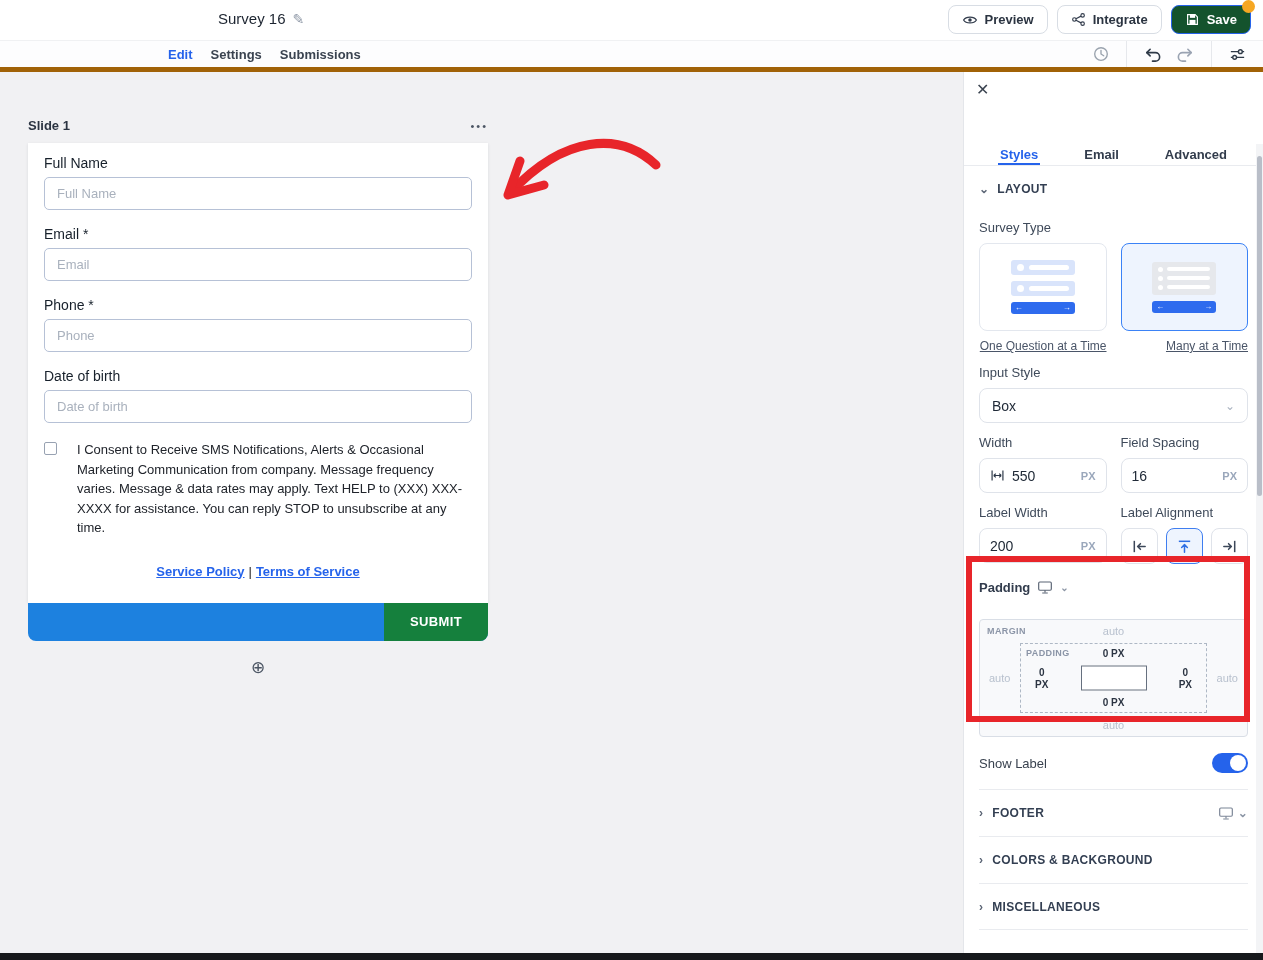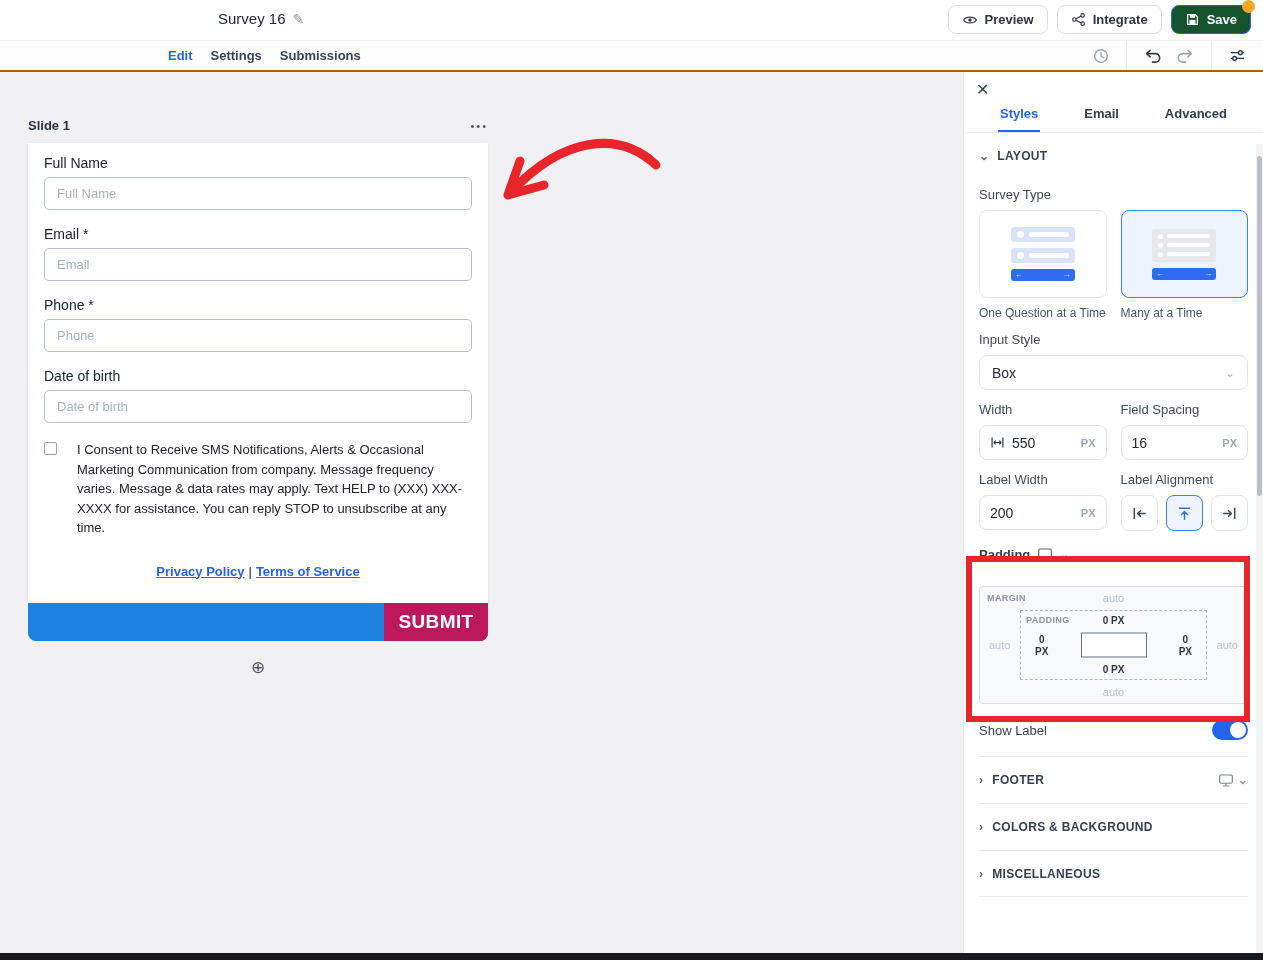--- a/index.html
+++ b/index.html
@@ -11,21 +11,21 @@
   .top-header { position:relative; height:40px; background:#fff; }
   .doc-title { position:absolute; left:218px; top:10px; font-size:15px; color:#1c2430; display:flex; align-items:center; gap:7px; }
   .pencil { color:#8a94a3; font-size:14px; }
   .hdr-actions { position:absolute; right:12px; top:5px; display:flex; gap:9px; }
   .btn { display:flex; align-items:center; gap:7px; height:29px; padding:0 13px; border:1px solid #d8dde4; border-radius:8px; background:#fff; font-size:13px; font-weight:600; color:#2b3441; cursor:pointer; }
   .btn svg { display:block; }
   .btn.primary { position:relative; background:#14532d; border-color:#2563eb; color:#fff; }
   .badge-dot { position:absolute; top:-6px; right:-5px; width:13px; height:13px; border-radius:50%; background:#f6a723; }
 
   
-  .toolbar { position:relative; height:32px; background:#fdfdfe; border-top:1px solid #f0f1f3; border-bottom:2px solid #a16207; display:flex; align-items:center; }
+  .toolbar { position:relative; height:32px; background:#fdfdfe; border-top:1px solid #f0f1f3; border-bottom:5px solid #a16207; display:flex; align-items:center; }
   .tb-tabs { display:flex; gap:18px; padding-left:168px; font-size:13px; }
   .tb-tab { color:#3a4350; font-weight:600; cursor:pointer; }
   .tb-tab.active { color:#2563eb; }
   .tb-icons { margin-left:auto; display:flex; align-items:stretch; height:100%; }
   .tb-group { display:flex; align-items:center; gap:14px; padding:0 16px; }
   .tb-sep { width:1px; background:#e6e8ec; height:100%; }
   .icon-btn { background:none; border:none; cursor:pointer; display:flex; align-items:center; }
 
   
   .main { display:flex; height:881px; }
@@ -41,51 +41,51 @@
   .f-input { width:100%; height:33px; border:1px solid #b6c1d6; border-radius:5px; padding:0 12px; font-size:13px; color:#1f2937; background:#fff; font-family:"Liberation Sans",sans-serif; }
   .f-input::placeholder { color:#a9b1bd; }
   .consent { display:flex; gap:20px; margin-top:17px; }
   .cbox { flex:0 0 auto; width:13px; height:13px; margin-top:2px; border:1.5px solid #98a2b2; border-radius:2px; background:#fff; cursor:pointer; }
   .consent-text { font-size:13px; line-height:1.5; color:#20242b; }
   .legal { text-align:center; margin:26px 0 10px; font-size:13px; }
   .legal a { color:#2563eb; font-weight:600; text-decoration:underline; cursor:pointer; }
   .legal .sep { color:#222; margin:0 4px; }
 
   .submit-bar { position:relative; height:38px; background:#1d81df; border-radius:0 0 8px 8px; }
-  .submit-btn { position:absolute; right:0; top:0; height:38px; width:104px; background:#be185d; border:none; border-radius:0 0 8px 0; color:#fff; font-size:19px; font-weight:700; letter-spacing:.4px; cursor:pointer; font-family:"Liberation Sans",sans-serif; }
+  .submit-btn { position:absolute; right:0; top:0; height:38px; width:104px; background:#15803d; border:none; border-radius:0 0 8px 0; color:#fff; font-size:13px; font-weight:700; letter-spacing:.4px; cursor:pointer; font-family:"Liberation Sans",sans-serif; }
   .add-slide { text-align:center; margin-top:16px; font-size:17px; color:#4b5563; }
   .add-slide span { cursor:pointer; }
 
   .arrow-overlay { position:absolute; left:488px; top:55px; pointer-events:none; }
 
   
   .panel { position:relative; width:300px; background:#fff; border-left:1px solid #e4e6ea; font-size:13px; }
   .panel-close { position:absolute; top:8px; left:12px; font-size:16px; color:#3a4350; background:none; border:none; cursor:pointer; }
   .panel-tabs { display:flex; justify-content:space-between; padding:28px 34px 0; border-bottom:1px solid #e9ebef; }
-  .p-tab { padding:6px 2px 9px; color:#323c4c; font-weight:600; cursor:pointer; border-bottom:2px solid transparent; }
+  .p-tab { padding:6px 2px 1px; color:#323c4c; font-weight:600; cursor:pointer; border-bottom:2px solid transparent;margin-top:41px; }
   .p-tab.active { color:#2563eb; border-bottom-color:#2563eb; }
   .panel-scroll { padding:0 15px; }
 
   .sec-head { display:flex; align-items:center; gap:8px; padding:16px 0 12px; font-size:12px; font-weight:700; letter-spacing:.3px; color:#333f52; cursor:pointer; }
   .chev { color:#5b6575; font-style:normal; }
 
   .ctl-label { font-size:13px; color:#3f4a5a; margin:12px 0 8px; }
   .type-cards { display:flex; gap:14px; }
   .type-card { width:128px; height:88px; border:1px solid #e3e7ee; border-radius:8px; background:#fff; display:flex; flex-direction:column; align-items:center; justify-content:center; gap:6px; cursor:pointer; }
   .type-card.selected { border:1.5px solid #3b82f6; background:#eef4fe; }
   .mini-row { width:64px; height:15px; background:#d9e4fb; border-radius:3px; display:flex; align-items:center; gap:5px; padding:0 6px; }
   .mini-dot { width:7px; height:7px; border-radius:50%; background:#fff; }
   .mini-bar { height:5px; flex:1; background:#fff; border-radius:3px; }
   .mini-block { width:64px; background:#e6e8ec; border-radius:3px; padding:5px 6px; display:flex; flex-direction:column; gap:4px; }
   .mini-block .mini-dot { width:5px; height:5px; }
   .mini-block .mini-bar { height:4px; }
   .mini-block .mini-row2 { display:flex; align-items:center; gap:4px; }
   .mini-pill { width:64px; height:12px; background:#2e6bee; border-radius:3px; color:#fff; font-size:8px; display:flex; align-items:center; justify-content:space-between; padding:0 4px; line-height:1; }
   .type-caption { display:flex; gap:14px; margin-top:8px; }
-  .type-caption div { width:128px; text-align:left; font-size:12px; color:#4a5568; }
+  .type-caption div { width:128px; text-align:right; font-size:12px; color:#4a5568;text-decoration:underline; }
 
   .select-box { display:flex; align-items:center; justify-content:space-between; height:35px; border:1px solid #dfe3ea; border-radius:8px; padding:0 12px; font-size:14px; color:#1f2937; cursor:pointer; background:#fff; }
   .select-box .chev-d { color:#aab3c0; font-size:12px; }
 
   .two-col { display:flex; gap:14px; }
   .col { width:128px; }
   .num-input { display:flex; align-items:center; height:35px; border:1px solid #dfe3ea; border-radius:8px; padding:0 10px; gap:7px; background:#fff; }
   .num-input .val { flex:1; font-size:14px; color:#212b38; }
   .unit { font-size:11px; font-weight:700; color:#9aa7bb; }
 
@@ -227,21 +227,21 @@
             <div class="f-label">Date of birth</div>
             <input class="f-input" placeholder="Date of birth" style="">
           </div>
 
           <div class="consent">
             <span class="cbox"></span>
             <span class="consent-text">I Consent to Receive SMS Notifications, Alerts &amp; Occasional Marketing Communication from company. Message frequency varies. Message &amp; data rates may apply. Text HELP to (XXX) XXX-XXXX for assistance. You can reply STOP to unsubscribe at any time.</span>
           </div>
 
           <div class="legal">
-            <a>Privacy Policy</a><span class="sep">|</span><a>Terms of Service</a>
+            <a>Service Policy</a><span class="sep">|</span><a>Terms of Service</a>
           </div>
         </div>
 
         <div class="submit-bar">
           <button class="submit-btn">SUBMIT</button>
         </div>
 
         <div class="add-slide">
           <span>⊕</span>
         </div>

